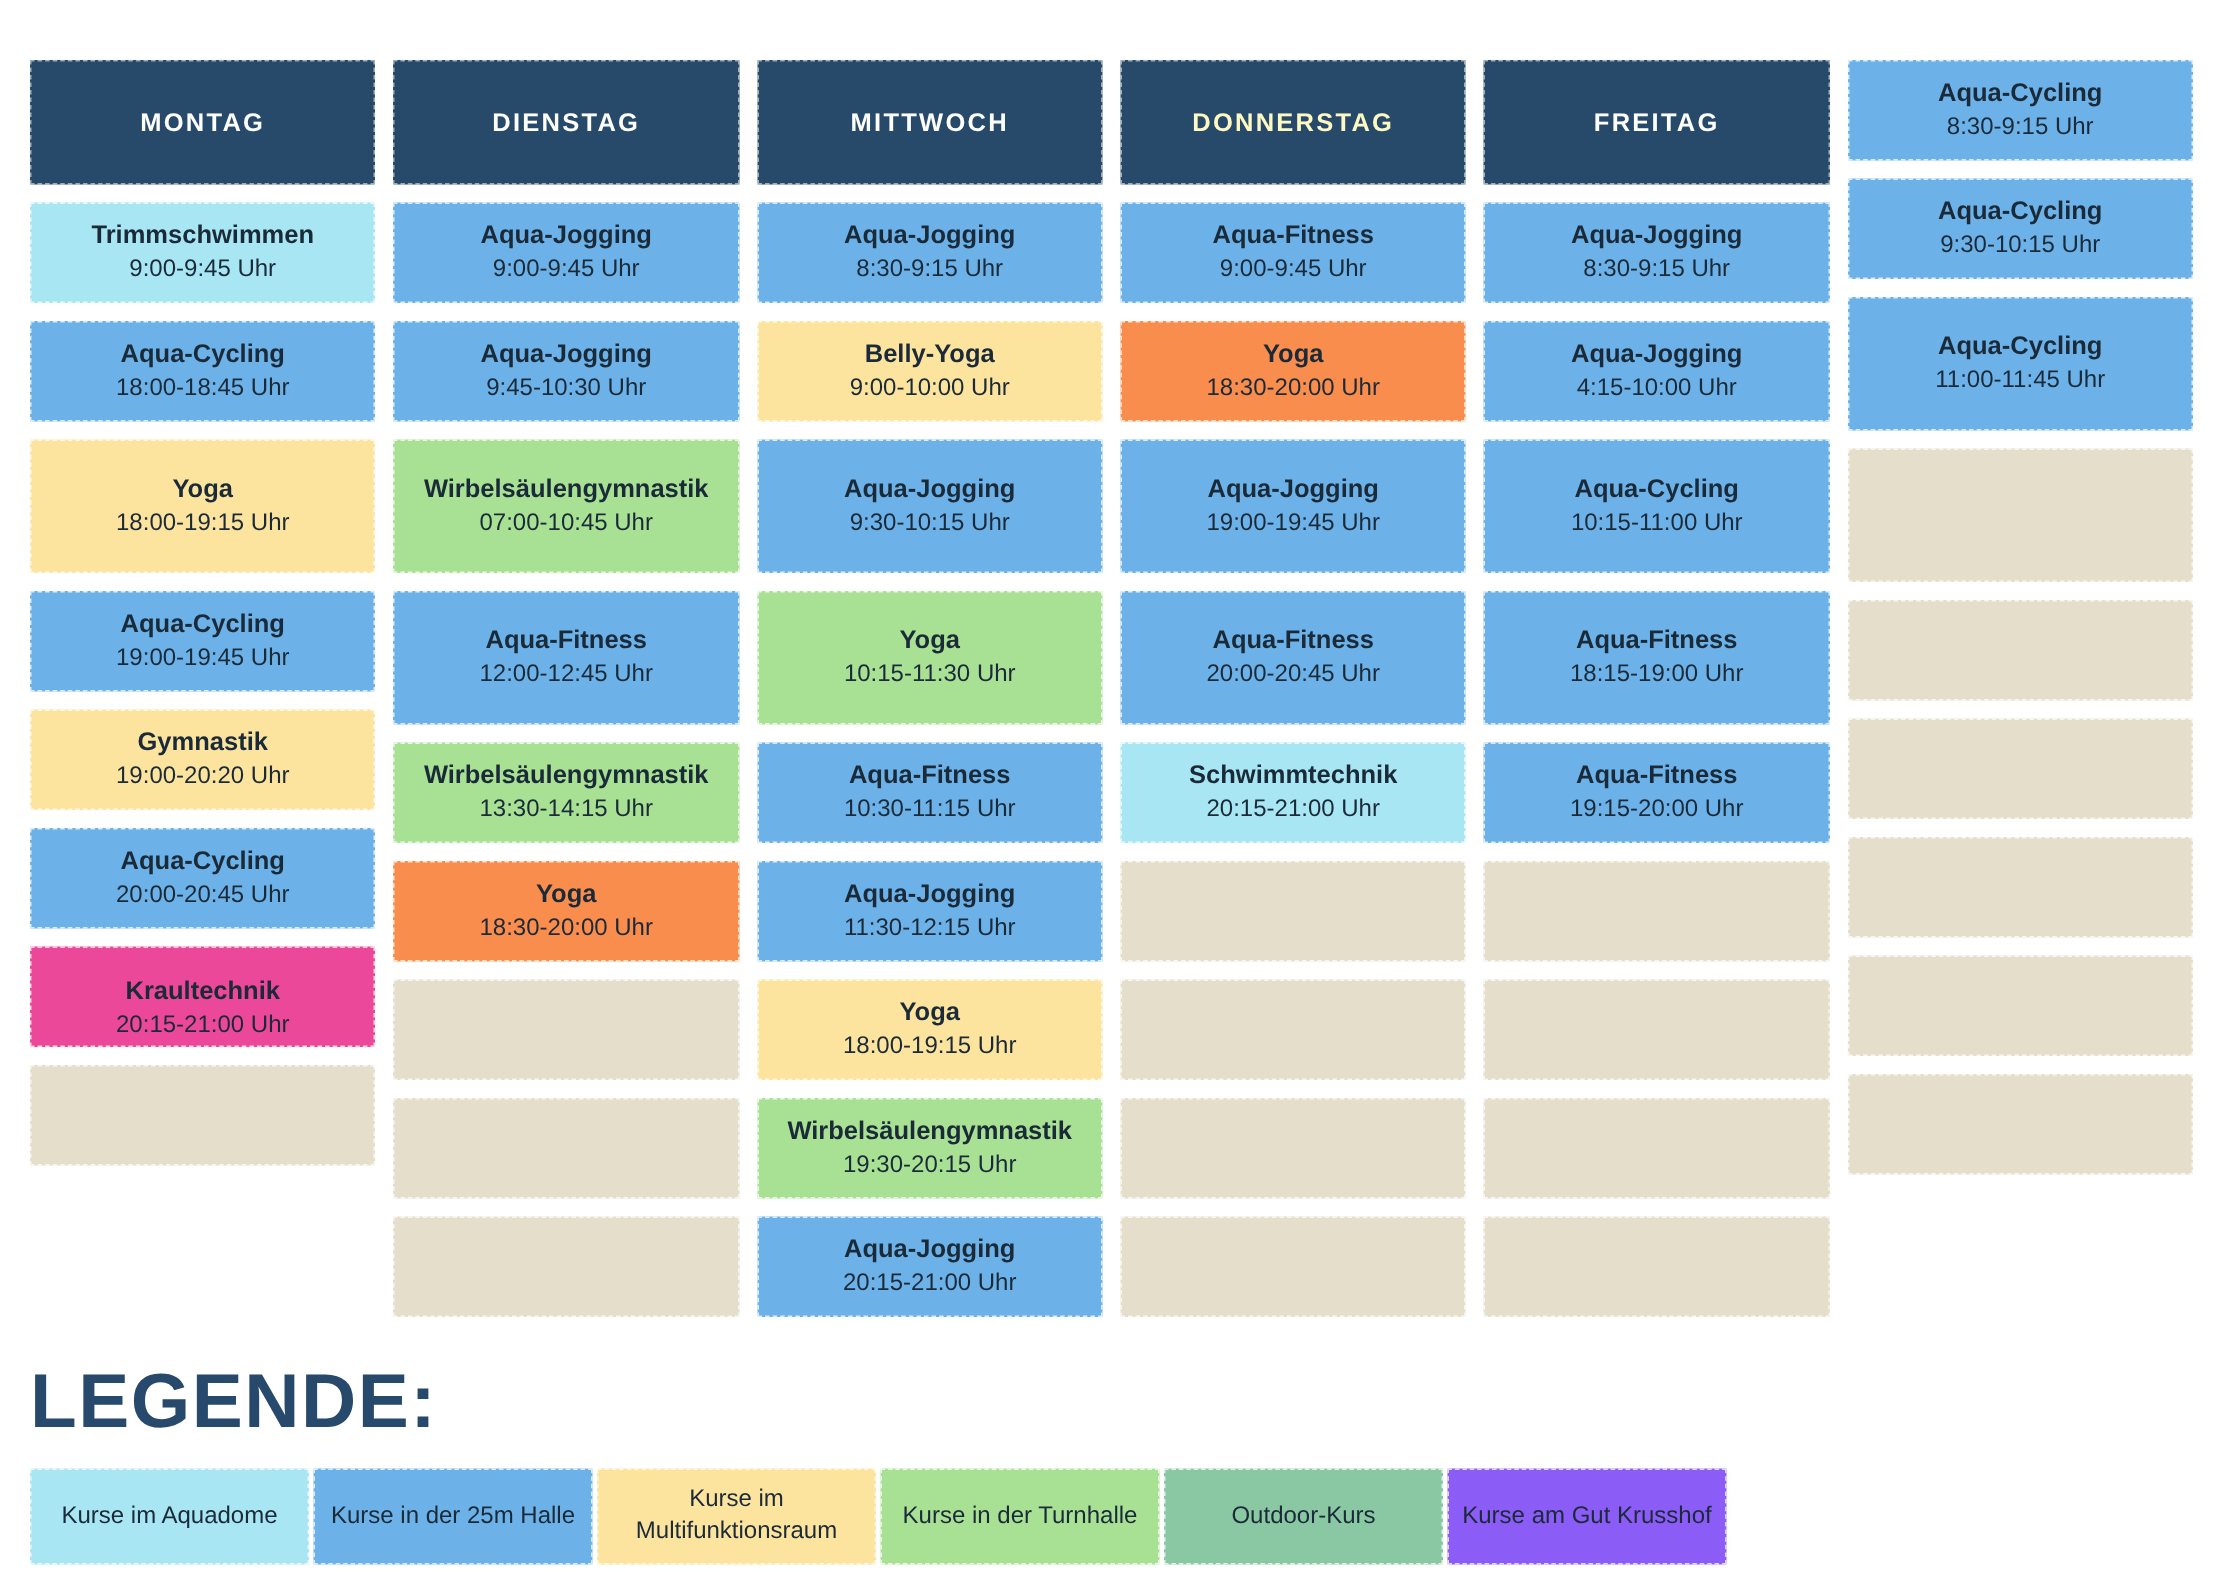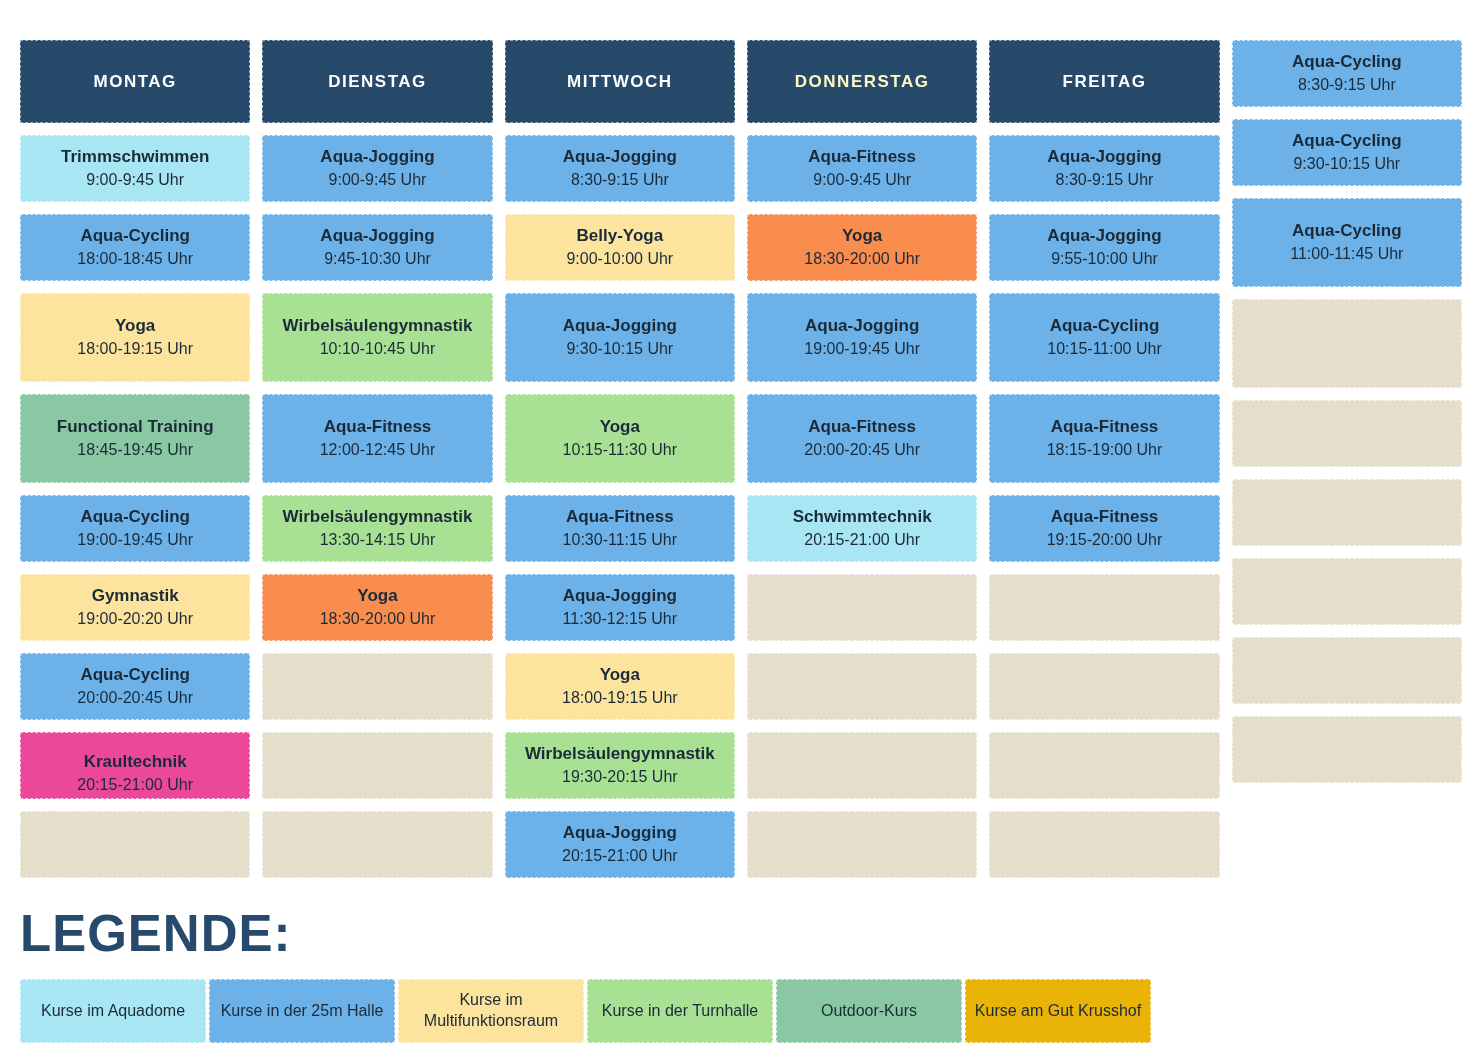--- a/index.html
+++ b/index.html
@@ -101,24 +101,20 @@
           <div class="slot-time">9:00-9:45 Uhr</div>
         </div>
         <div class="slot" style="background: rgb(108, 178, 232);">
           <div class="slot-title">Aqua-Cycling</div>
           <div class="slot-time">18:00-18:45 Uhr</div>
         </div>
         <div class="slot tall" style="background: rgb(252, 228, 158);">
           <div class="slot-title">Yoga</div>
           <div class="slot-time">18:00-19:15 Uhr</div>
         </div>
-        <div class="slot tall" style="background: rgb(138, 200, 163);">
-          <div class="slot-title">Functional Training</div>
-          <div class="slot-time">18:45-19:45 Uhr</div>
-        </div>
         <div class="slot" style="background: rgb(108, 178, 232);">
           <div class="slot-title">Aqua-Cycling</div>
           <div class="slot-time">19:00-19:45 Uhr</div>
         </div>
         <div class="slot" style="background: rgb(252, 228, 158);">
           <div class="slot-title">Gymnastik</div>
           <div class="slot-time">19:00-20:20 Uhr</div>
         </div>
         <div class="slot" style="background: rgb(108, 178, 232);">
           <div class="slot-title">Aqua-Cycling</div>
@@ -135,21 +131,21 @@
         <div class="slot" style="background: rgb(108, 178, 232);">
           <div class="slot-title">Aqua-Jogging</div>
           <div class="slot-time">9:00-9:45 Uhr</div>
         </div>
         <div class="slot" style="background: rgb(108, 178, 232);">
           <div class="slot-title">Aqua-Jogging</div>
           <div class="slot-time">9:45-10:30 Uhr</div>
         </div>
         <div class="slot tall" style="background: rgb(168, 225, 148);">
           <div class="slot-title">Wirbelsäulengymnastik</div>
-          <div class="slot-time">10:10-10:45 Uhr</div>
+          <div class="slot-time">07:00-10:45 Uhr</div>
         </div>
         <div class="slot tall" style="background: rgb(108, 178, 232);">
           <div class="slot-title">Aqua-Fitness</div>
           <div class="slot-time">12:00-12:45 Uhr</div>
         </div>
         <div class="slot" style="background: rgb(168, 225, 148);">
           <div class="slot-title">Wirbelsäulengymnastik</div>
           <div class="slot-time">13:30-14:15 Uhr</div>
         </div>
         <div class="slot" style="background: rgb(249, 141, 77);">
@@ -227,21 +223,21 @@
         <div class="slot" style="background: rgb(228, 222, 203);"></div>
       </div>
       <div class="day-col">
         <div class="day-header" style="background: rgb(39, 74, 107); color: rgb(255, 255, 255);">FREITAG</div>
         <div class="slot" style="background: rgb(108, 178, 232);">
           <div class="slot-title">Aqua-Jogging</div>
           <div class="slot-time">8:30-9:15 Uhr</div>
         </div>
         <div class="slot" style="background: rgb(108, 178, 232);">
           <div class="slot-title">Aqua-Jogging</div>
-          <div class="slot-time">9:55-10:00 Uhr</div>
+          <div class="slot-time">4:15-10:00 Uhr</div>
         </div>
         <div class="slot tall" style="background: rgb(108, 178, 232);">
           <div class="slot-title">Aqua-Cycling</div>
           <div class="slot-time">10:15-11:00 Uhr</div>
         </div>
         <div class="slot tall" style="background: rgb(108, 178, 232);">
           <div class="slot-title">Aqua-Fitness</div>
           <div class="slot-time">18:15-19:00 Uhr</div>
         </div>
         <div class="slot" style="background: rgb(108, 178, 232);">
@@ -274,15 +270,15 @@
         <div class="slot" style="background: rgb(228, 222, 203);"></div>
       </div>
     </div>
   <div class="legend-title">LEGENDE:</div>
   <div class="legend-row">
       <div class="legend-box" style="background: rgb(167, 230, 242);">Kurse im Aquadome</div>
       <div class="legend-box" style="background: rgb(108, 178, 232);">Kurse in der 25m Halle</div>
       <div class="legend-box" style="background: rgb(252, 228, 158);">Kurse im Multifunktionsraum</div>
       <div class="legend-box" style="background: rgb(168, 225, 148);">Kurse in der Turnhalle</div>
       <div class="legend-box" style="background: rgb(138, 200, 163);">Outdoor-Kurs</div>
-      <div class="legend-box" style="background: #eab308;">Kurse am Gut Krusshof</div>
+      <div class="legend-box" style="background: #8b5cf6;">Kurse am Gut Krusshof</div>
     </div>
 </div>
 
 </body></html>

